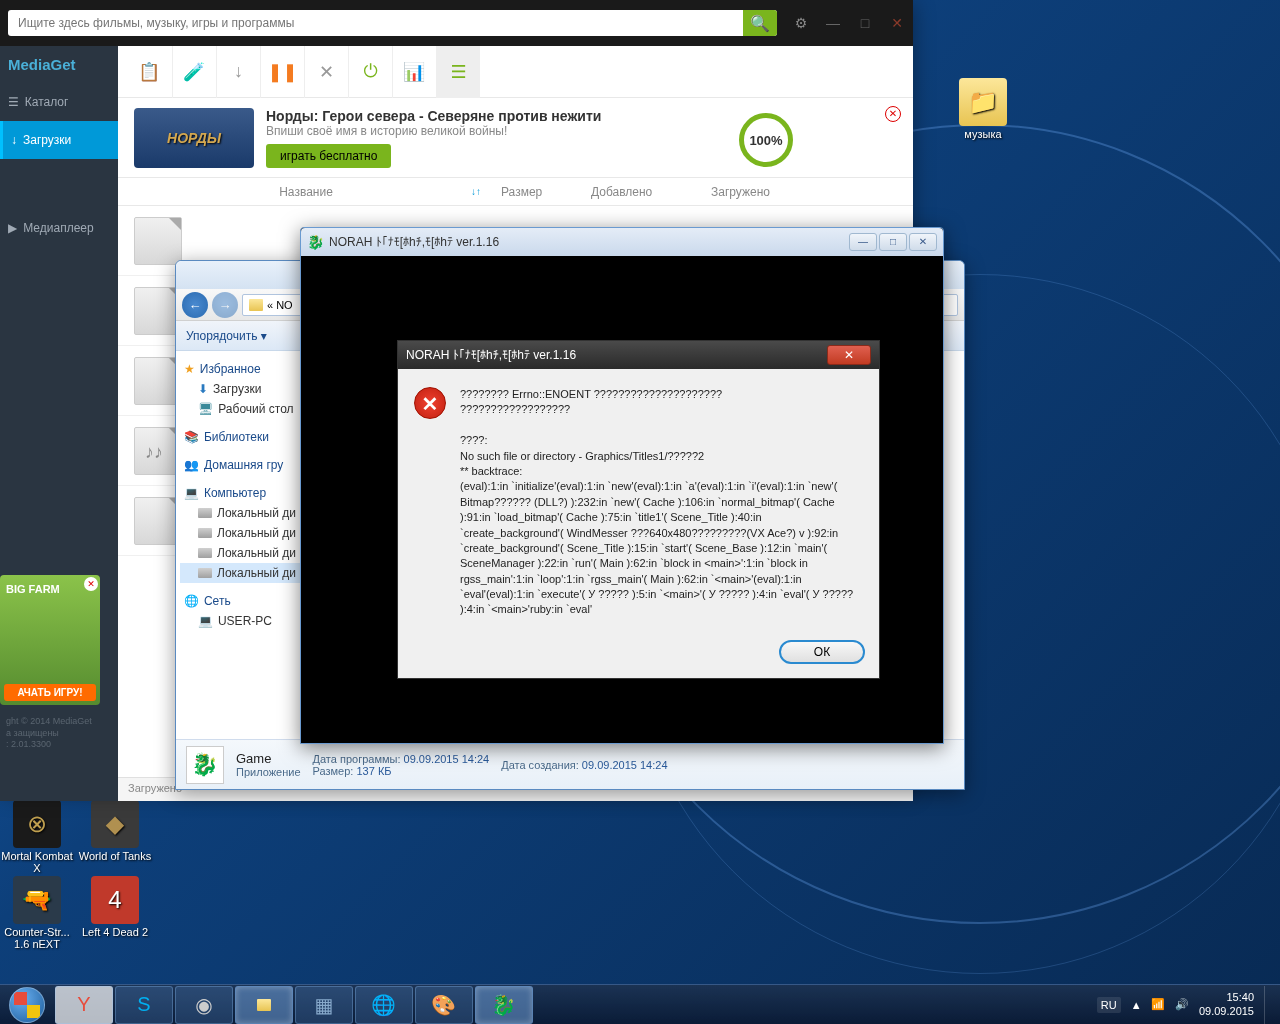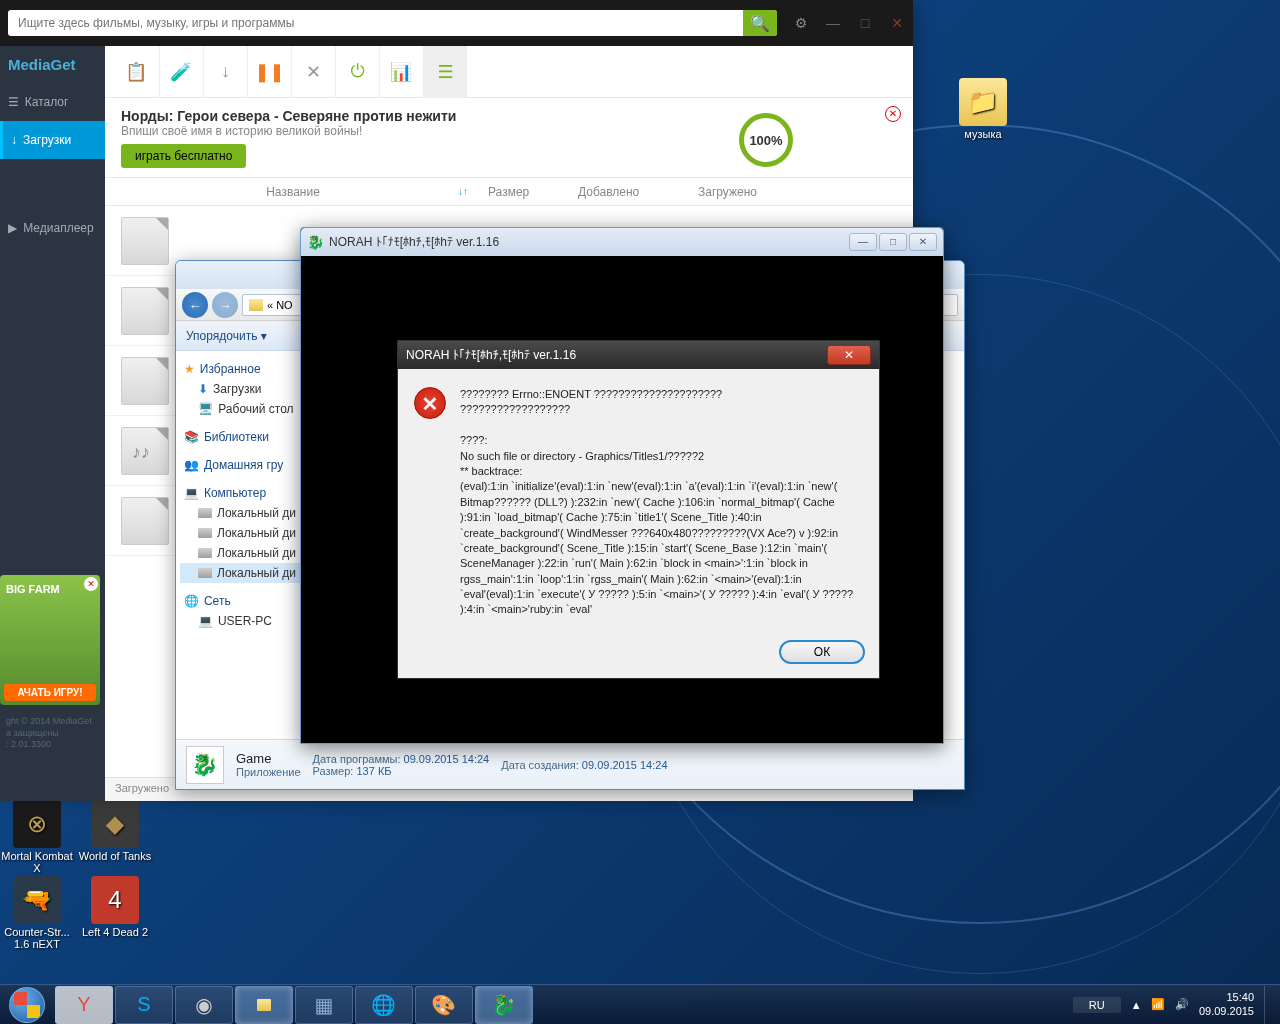--- a/index.html
+++ b/index.html
@@ -15,21 +15,21 @@
 
 .mediaget { position: absolute; left: 0; top: 0; width: 913px; height: 790px; background: #fff; box-shadow: 0 4px 20px rgba(0,0,0,0.4); }
 .mg-titlebar { height: 46px; background: #1a1a1a; display: flex; align-items: center; }
 .mg-search { flex: 1; margin: 0 8px; height: 26px; background: #fff; border-radius: 3px; display: flex; align-items: center; }
 .mg-search input { flex: 1; border: none; outline: none; padding: 0 10px; font-size: 12px; color: #888; background: transparent; }
 .mg-search-btn { width: 34px; height: 26px; background: #7ab51d; border-radius: 0 3px 3px 0; display: flex; align-items: center; justify-content: center; color: white; }
 .mg-gear { width: 32px; color: #888; text-align: center; font-size: 14px; }
 .mg-winbtn { width: 32px; height: 35px; color: #666; text-align: center; line-height: 35px; font-size: 14px; }
 .mg-winbtn.close { color: #8b3a2a; }
 .mg-body { display: flex; height: calc(100% - 35px); }
-.mg-sidebar { width: 105px; background: #2a3541; color: #a0aab5; font-size: 12px; }
+.mg-sidebar { width: 118px; background: #2a3541; color: #a0aab5; font-size: 12px; }
 .mg-logo { padding: 10px 8px; color: #4ab0d8; font-size: 15px; font-weight: bold; }
 .mg-nav-item { padding: 12px 8px; display: flex; align-items: center; gap: 6px; }
 .mg-nav-item.active { background: #0099d8; color: white; border-left: 3px solid #00c0ff; }
 .mg-copyright { position: absolute; bottom: 35px; left: 0; width: 112px; font-size: 9px; color: #5a6570; padding: 4px 6px; line-height: 1.3; }
 .mg-ad { position: absolute; bottom: 85px; left: 0; width: 100px; height: 130px; background: linear-gradient(#8bc34a, #558b2f); border-radius: 4px; overflow: hidden; }
 .mg-ad-close { position: absolute; top: 2px; right: 2px; width: 14px; height: 14px; background: #fff; border-radius: 50%; font-size: 9px; text-align: center; line-height: 14px; color: #d00; }
 .mg-ad-btn { position: absolute; bottom: 4px; left: 4px; right: 4px; background: #ff6b00; color: white; font-size: 10px; text-align: center; padding: 3px; border-radius: 3px; font-weight: bold; }
 
 .mg-main { flex: 1; background: #fff; display: flex; flex-direction: column; }
 .mg-toolbar { height: 52px; border-bottom: 1px solid #e8e8e8; display: flex; align-items: center; padding: 0 10px; }
@@ -92,21 +92,21 @@
 
 .taskbar { position: absolute; bottom: 0; left: 0; right: 0; height: 40px; background: linear-gradient(rgba(30,50,80,0.85), rgba(10,25,50,0.9)); display: flex; align-items: center; border-top: 1px solid rgba(120,180,255,0.4); }
 .start-btn { width: 54px; height: 40px; display: flex; align-items: center; justify-content: center; }
 .start-orb { width: 36px; height: 36px; background: radial-gradient(circle at 35% 30%, #6ab0f0, #1a5a9a); border-radius: 50%; border: 1px solid rgba(255,255,255,0.3); position: relative; overflow: hidden; }
 .start-orb::before { content:""; position:absolute; left:4px; top:4px; width:13px; height:13px; background:#e74c3c; border-radius:2px 0 0 0;}
 .start-orb::after { content:""; position:absolute; right:4px; bottom:4px; width:13px; height:13px; background:#f1c40f; border-radius:0 0 2px 0;}
 .tb-item { width: 58px; height: 38px; border: 1px solid rgba(150,200,255,0.3); border-radius: 3px; margin: 0 1px; background: rgba(80,130,190,0.3); display: flex; align-items: center; justify-content: center; font-size: 20px; }
 .tb-item.active { background: rgba(120,170,230,0.5); box-shadow: inset 0 0 6px rgba(255,255,255,0.3); }
 .systray { margin-left: auto; display: flex; align-items: center; gap: 10px; padding: 0 8px; color: white; font-size: 11px; }
 .systray .clock { text-align: right; line-height: 1.2; }
-.lang { background: rgba(255,255,255,0.1); padding: 2px 16px; border-radius: 2px; margin-left: 48px; }
+.lang { background: rgba(255,255,255,0.1); padding: 2px 4px; border-radius: 2px; margin-left: 48px; }
 
 .tree-ic { display: inline-block; width: 14px; height: 12px; background: linear-gradient(#fce79a,#e8c452); border-radius: 1px; }
 .star-ic { color: #f0a020; }
 .drive-ic { display: inline-block; width: 14px; height: 10px; background: linear-gradient(#d0d0d0,#a0a0a0); border-radius: 1px; }
 </style>
 </head>
 <body>
 
 <div class="desktop-swirl"></div>
 <div class="desktop-swirl2"></div>
@@ -177,20 +177,21 @@
         <div class="mg-tbtn first orange">📋</div>
         <div class="mg-tbtn blue">🧪</div>
         <div class="mg-tbtn">↓</div>
         <div class="mg-tbtn orange">❚❚</div>
         <div class="mg-tbtn">✕</div>
         <div class="mg-tbtn green">⏻</div>
         <div class="mg-tbtn orange">📊</div>
         <div class="mg-tbtn green active">☰</div>
       </div>
       <div class="mg-banner">
+        <div class="mg-banner-logo">НОРДЫ</div>
         <div class="mg-banner-text">
           <h3>Норды: Герои севера - Северяне против нежити</h3>
           <p>Впиши своё имя в историю великой войны!</p>
           <div class="mg-play-btn">играть бесплатно</div>
         </div>
         <div class="mg-progress">100%</div>
         <div class="mg-banner-close">✕</div>
       </div>
       <div class="mg-cols">
         <div class="mg-col" style="width:330px;text-align:center">Название</div>

